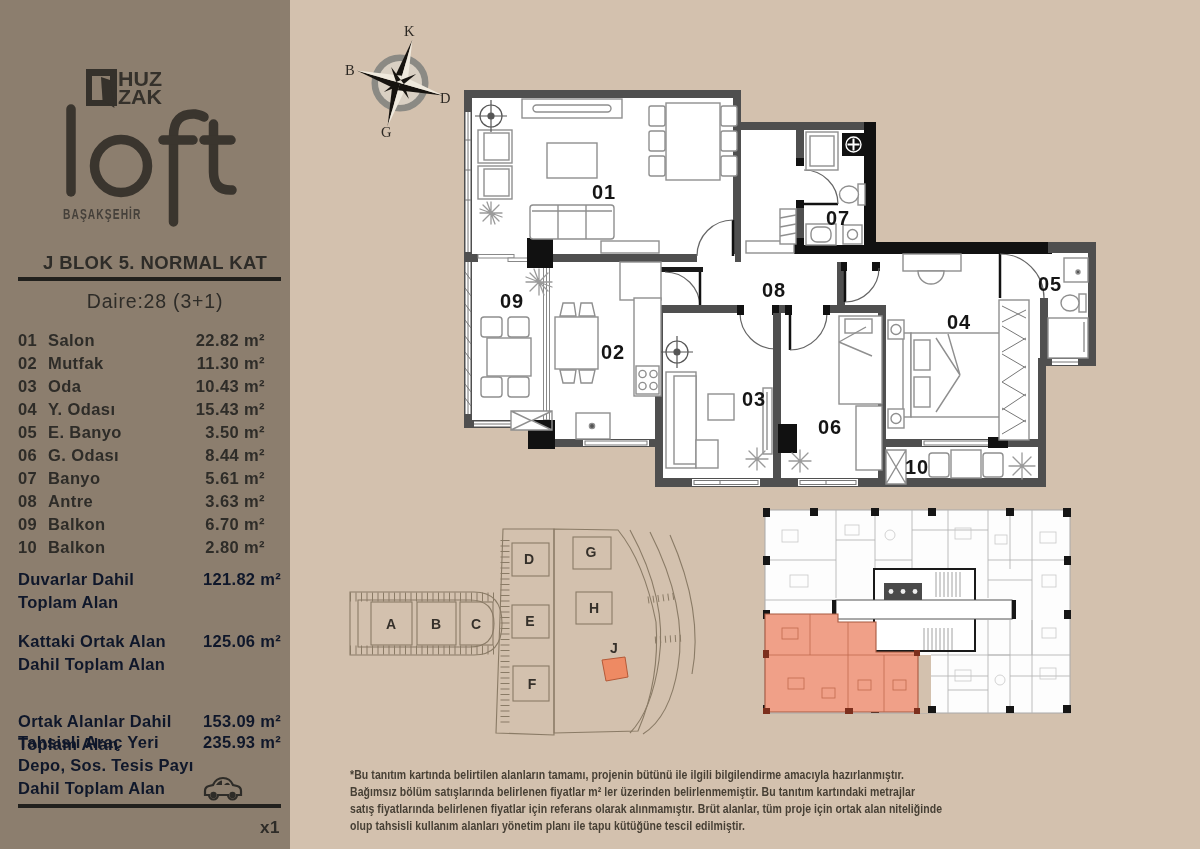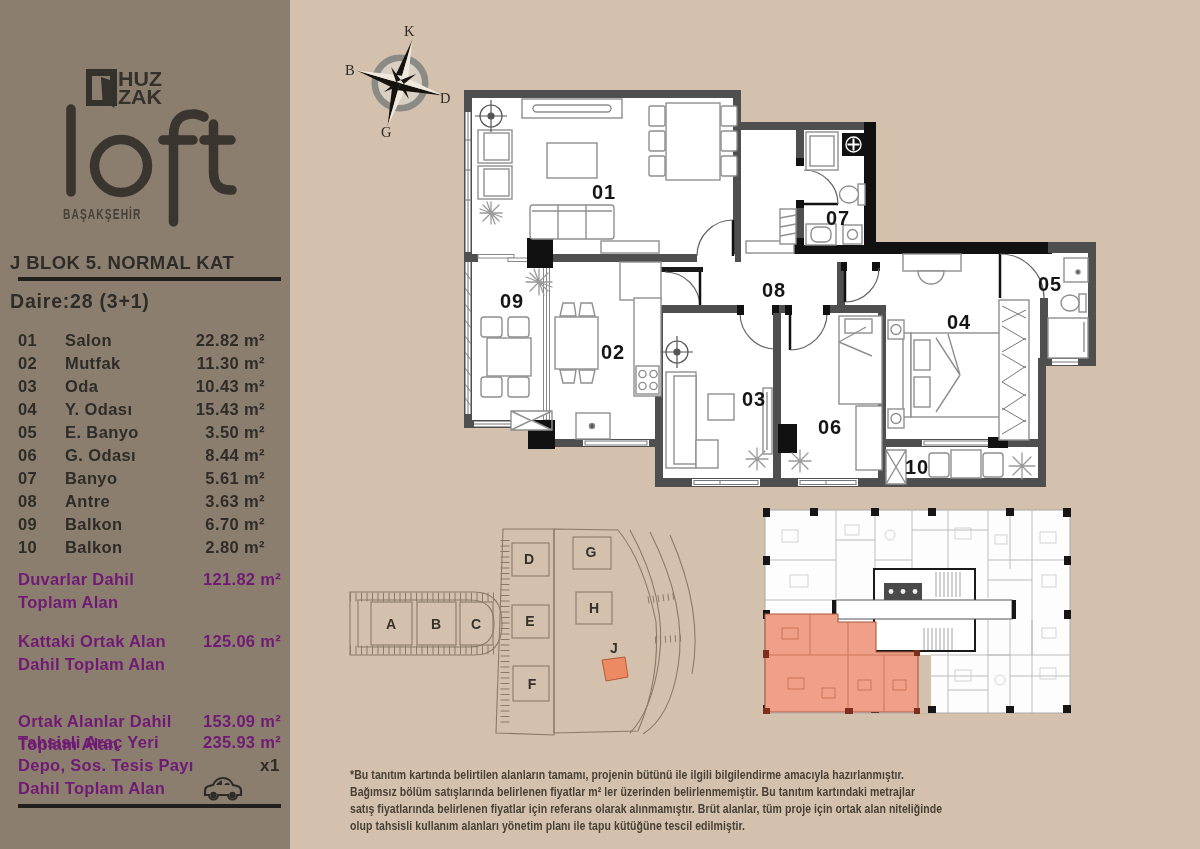--- a/index.html
+++ b/index.html
@@ -1,22 +1,22 @@
 <!DOCTYPE html>
 <html><head>
 <meta charset="utf-8">
 <style>
 html,body{margin:0;padding:0}
 body{width:1200px;height:849px;position:relative;background:#d3c1ae;font-family:"Liberation Sans",sans-serif;overflow:hidden}
 .abs{position:absolute}
 .sideTxt{position:absolute;color:#2e2c28;letter-spacing:.5px}
 .row{position:absolute;left:18px;width:263px;color:#2e2c28;font-size:16.5px;font-weight:bold;letter-spacing:.4px}
-.row .nm{position:absolute;left:47px;top:0}
+.row .nm{position:absolute;left:30px;top:0}
 .row .vl{position:absolute;right:16px;top:0}
-.grp{position:absolute;left:18px;width:263px;color:#701a75;font-size:16.5px;font-weight:bold;letter-spacing:.3px;line-height:23px}
+.grp{position:absolute;left:18px;width:263px;color:#0f172a;font-size:16.5px;font-weight:bold;letter-spacing:.3px;line-height:23px}
 .grp .vl{position:absolute;right:0;top:0}
 .ft{position:absolute;left:350px;color:#463f34;font-size:12.8px;font-weight:bold;letter-spacing:.1px;transform:scaleX(.82);transform-origin:0 0;white-space:nowrap}
 </style>
 </head>
 <body>
 
 <div class="abs" style="left:0;top:0;width:290px;height:849px;background:#8c7e6e"></div>
 
 <svg class="abs" style="left:0;top:0" width="290" height="240" viewBox="0 0 290 240">
   <g fill="#35312b">
@@ -33,25 +33,25 @@
     <circle cx="121" cy="166" r="26.5"></circle>
     <path d="M173.5 222 V136 Q173.5 113 195 114 Q201 115 204 117"></path>
     <path d="M163 140 H193"></path>
     <path d="M213.5 124 V172 Q213.5 191 232 190"></path>
     <path d="M204 140 H231"></path>
   </g>
 </svg>
 
 <div class="sideTxt" style="left:63px;top:206px;font-size:14px;letter-spacing:1.5px;color:#45403a;font-weight:bold;transform:scaleX(.73);transform-origin:0 0">BAŞAKŞEHİR</div>
 
-<div class="sideTxt" style="left:10px;top:252px;width:290px;font-size:18.5px;font-weight:bold;letter-spacing:.4px">J BLOK 5. NORMAL KAT</div>
+<div class="sideTxt" style="left:10px;top:252px;width:290px;text-align:center;font-size:18.5px;font-weight:bold;letter-spacing:.4px">J BLOK 5. NORMAL KAT</div>
 
 <div class="abs" style="left:18px;top:277px;width:263px;height:4px;background:#21201d"></div>
 
-<div class="sideTxt" style="left:10px;top:290px;width:290px;font-size:19.5px;font-weight:bold;letter-spacing:.8px">Daire:28 (3+1)</div>
+<div class="sideTxt" style="left:10px;top:290px;width:290px;text-align:center;font-size:19.5px;font-weight:normal;letter-spacing:.8px">Daire:28 (3+1)</div>
 
 <div class="row" style="top:331px">01<span class="nm">Salon</span><span class="vl">22.82 m²</span></div>
 
 <div class="row" style="top:354px">02<span class="nm">Mutfak</span><span class="vl">11.30 m²</span></div>
 
 <div class="row" style="top:377px">03<span class="nm">Oda</span><span class="vl">10.43 m²</span></div>
 
 <div class="row" style="top:400px">04<span class="nm">Y. Odası</span><span class="vl">15.43 m²</span></div>
 
 <div class="row" style="top:423px">05<span class="nm">E. Banyo</span><span class="vl">3.50 m²</span></div>
@@ -75,21 +75,21 @@
 <div class="grp" style="top:731px">Tahsisli Araç Yeri<br>Depo, Sos. Tesis Payı<br>Dahil Toplam Alan<span class="vl">235.93 m²</span></div>
 
 <svg class="abs" style="left:203px;top:774px" width="40" height="28" viewBox="0 0 40 28">
   <path d="M2 17 Q2 13 6 12 L10 11 Q13 4 20 4 Q27 4 30 11 L34 12 Q38 13 38 17 L38 21 H34 A4.4 4.4 0 0 1 25 21 H15 A4.4 4.4 0 0 1 6 21 H2 Z" fill="none" stroke="#2e2c28" stroke-width="2.2"></path>
   <circle cx="10.5" cy="21" r="3.2" fill="#2e2c28"></circle>
   <circle cx="29.5" cy="21" r="3.2" fill="#2e2c28"></circle>
   <path d="M13 11 Q16 6.5 19 6.5 L19 11 Z" fill="#2e2c28"></path>
   <path d="M21 11 Q25 6.5 27 11 Z" fill="#2e2c28"></path>
 </svg>
 
-<div class="sideTxt" style="left:260px;top:756px;font-size:17px;font-weight:bold">x1</div>
+<div class="sideTxt" style="left:260px;top:818px;font-size:17px;font-weight:bold">x1</div>
 
 <div class="abs" style="left:18px;top:804px;width:263px;height:4px;background:#21201d"></div>
 
 <div class="ft" style="top:767px">*Bu tanıtım kartında belirtilen alanların tamamı, projenin bütünü ile ilgili bilgilendirme amacıyla hazırlanmıştır.</div>
 
 <div class="ft" style="top:784px">Bağımsız bölüm satışlarında belirlenen fiyatlar m² ler üzerinden belirlenmemiştir. Bu tanıtım kartındaki metrajlar</div>
 
 <div class="ft" style="top:801px">satış fiyatlarında belirlenen fiyatlar için referans olarak alınmamıştır. Brüt alanlar, tüm proje için ortak alan niteliğinde</div>
 
 <div class="ft" style="top:818px">olup tahsisli kullanım alanları yönetim planı ile tapu kütüğüne tescil edilmiştir.</div>

